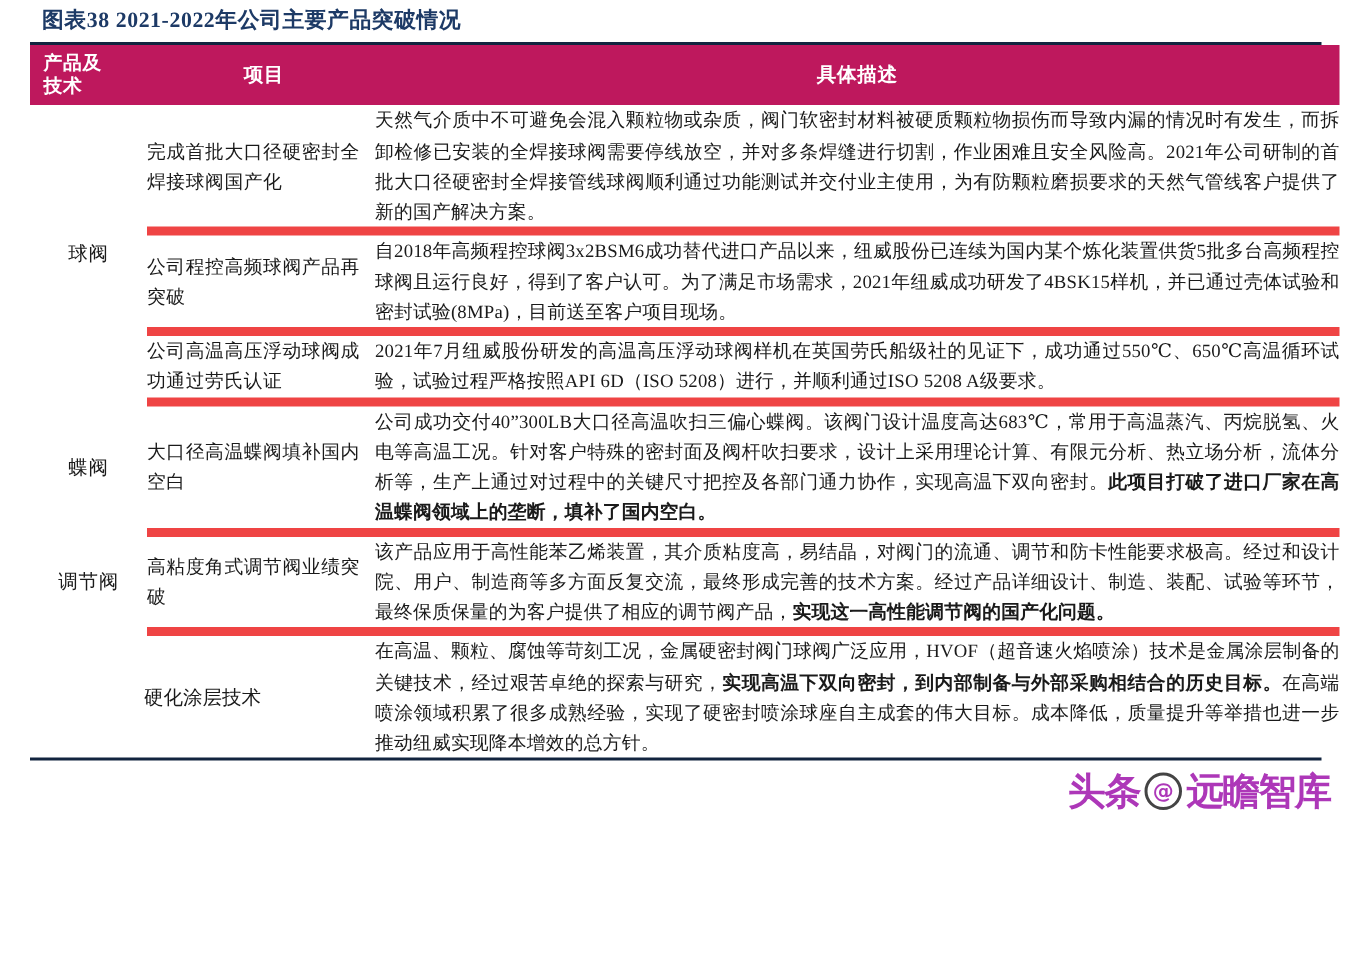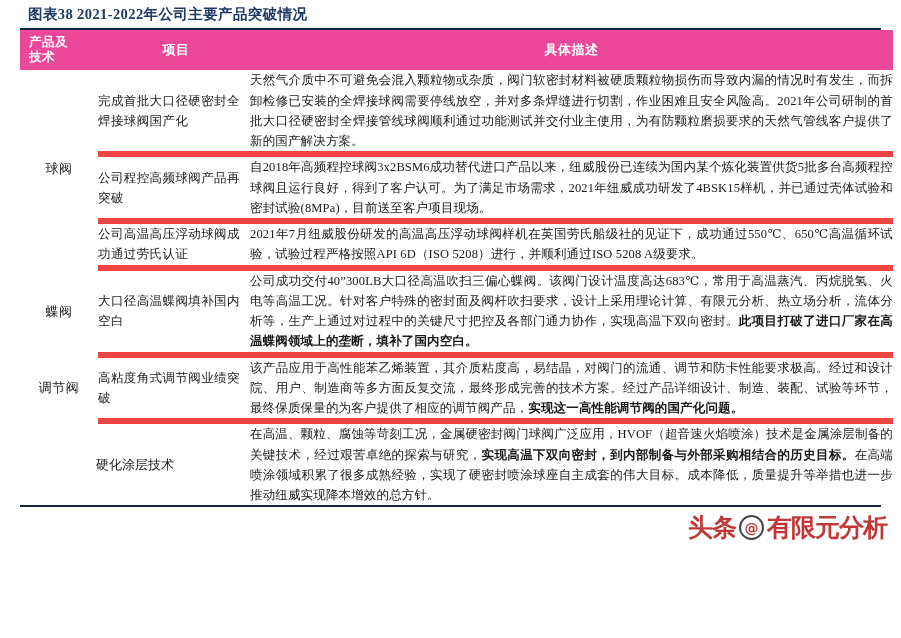--- a/index.html
+++ b/index.html
@@ -43,21 +43,21 @@
     border-collapse: collapse;
     width: 873px;
     table-layout: fixed;
   }
   table.tbl th, table.tbl td {
     vertical-align: middle;
     padding: 0;
   }
 
   thead tr {
-    background: #ec4899;
+    background: #be185d;
   }
   thead th {
     color: #ffffff;
     font-weight: bold;
     font-size: 13px;
     height: 40px;
     text-align: center;
     letter-spacing: 0.5px;
   }
   thead th.col-cat {
@@ -118,21 +118,21 @@
   
   .watermark {
     position: absolute;
     right: 14px;
     bottom: 4px;
     display: flex;
     align-items: center;
     gap: 3px;
     font-size: 25px;
     font-weight: bold;
-    color: #b91c1c;
+    color: #a21caf;
     font-family: "DejaVu Sans", "Liberation Sans", sans-serif;
     letter-spacing: -1px;
     opacity: 0.88;
     pointer-events: none;
   }
   .watermark .at {
     display: inline-flex;
     align-items: center;
     justify-content: center;
     width: 21px; height: 21px;
@@ -197,16 +197,16 @@
         </tbody>
     </table>
   </div>
 
   <div class="tbl-bottom"></div>
 
 
   <div class="watermark">
     <span>头条</span>
     <span class="at">@</span>
-    <span>有限元分析</span>
+    <span>远瞻智库</span>
   </div>
 
 </div>
 
 </body></html>

